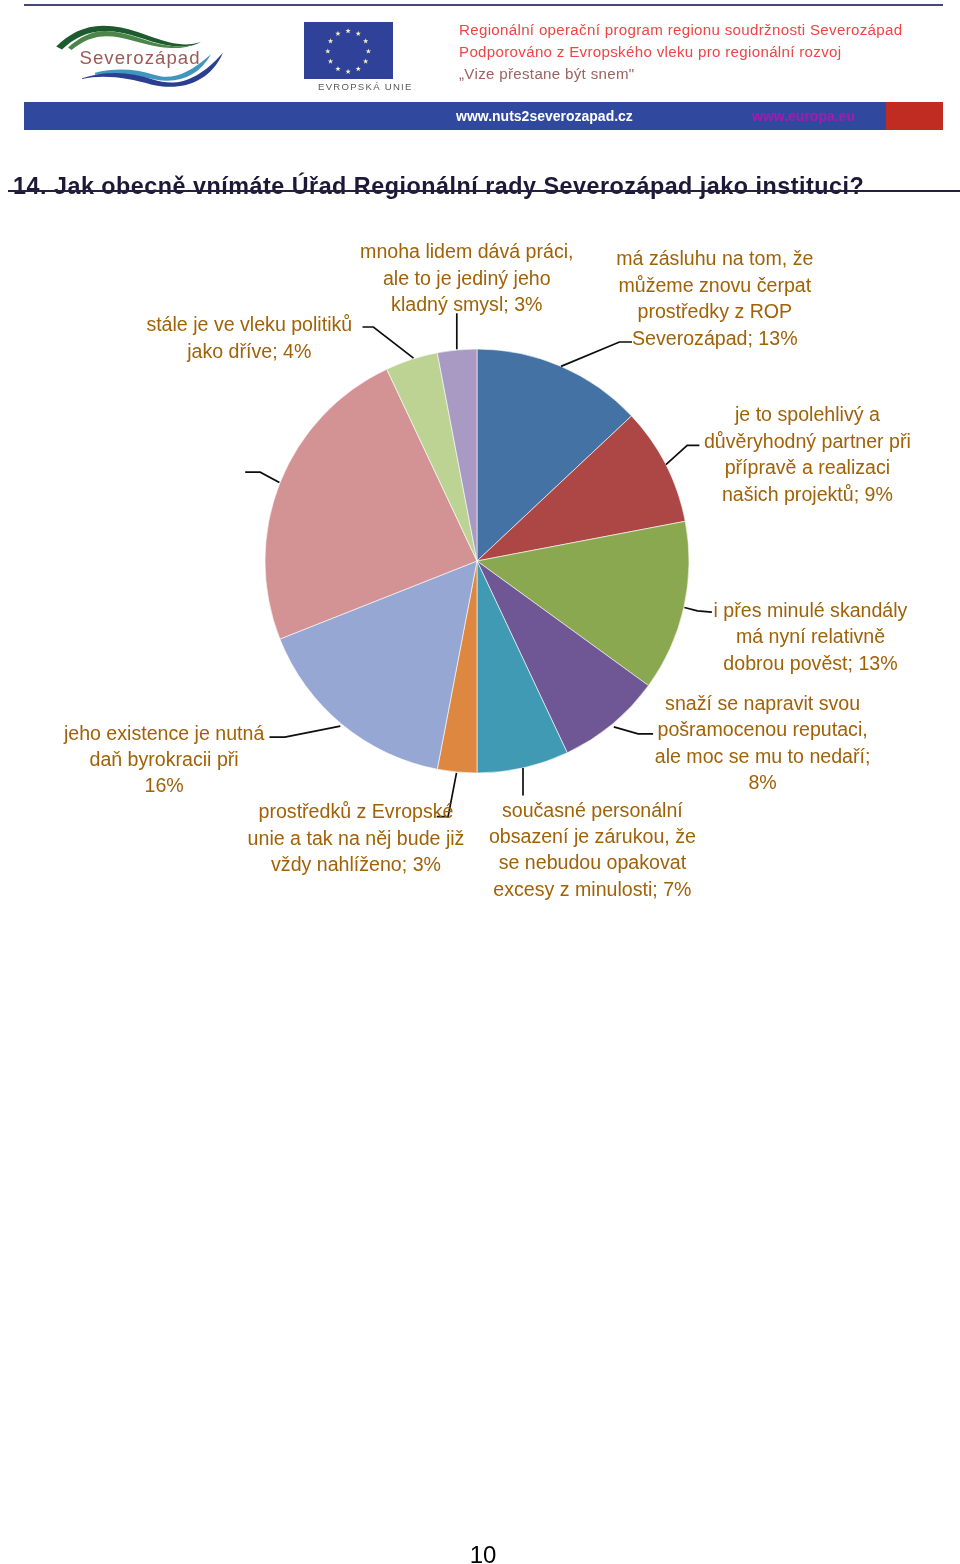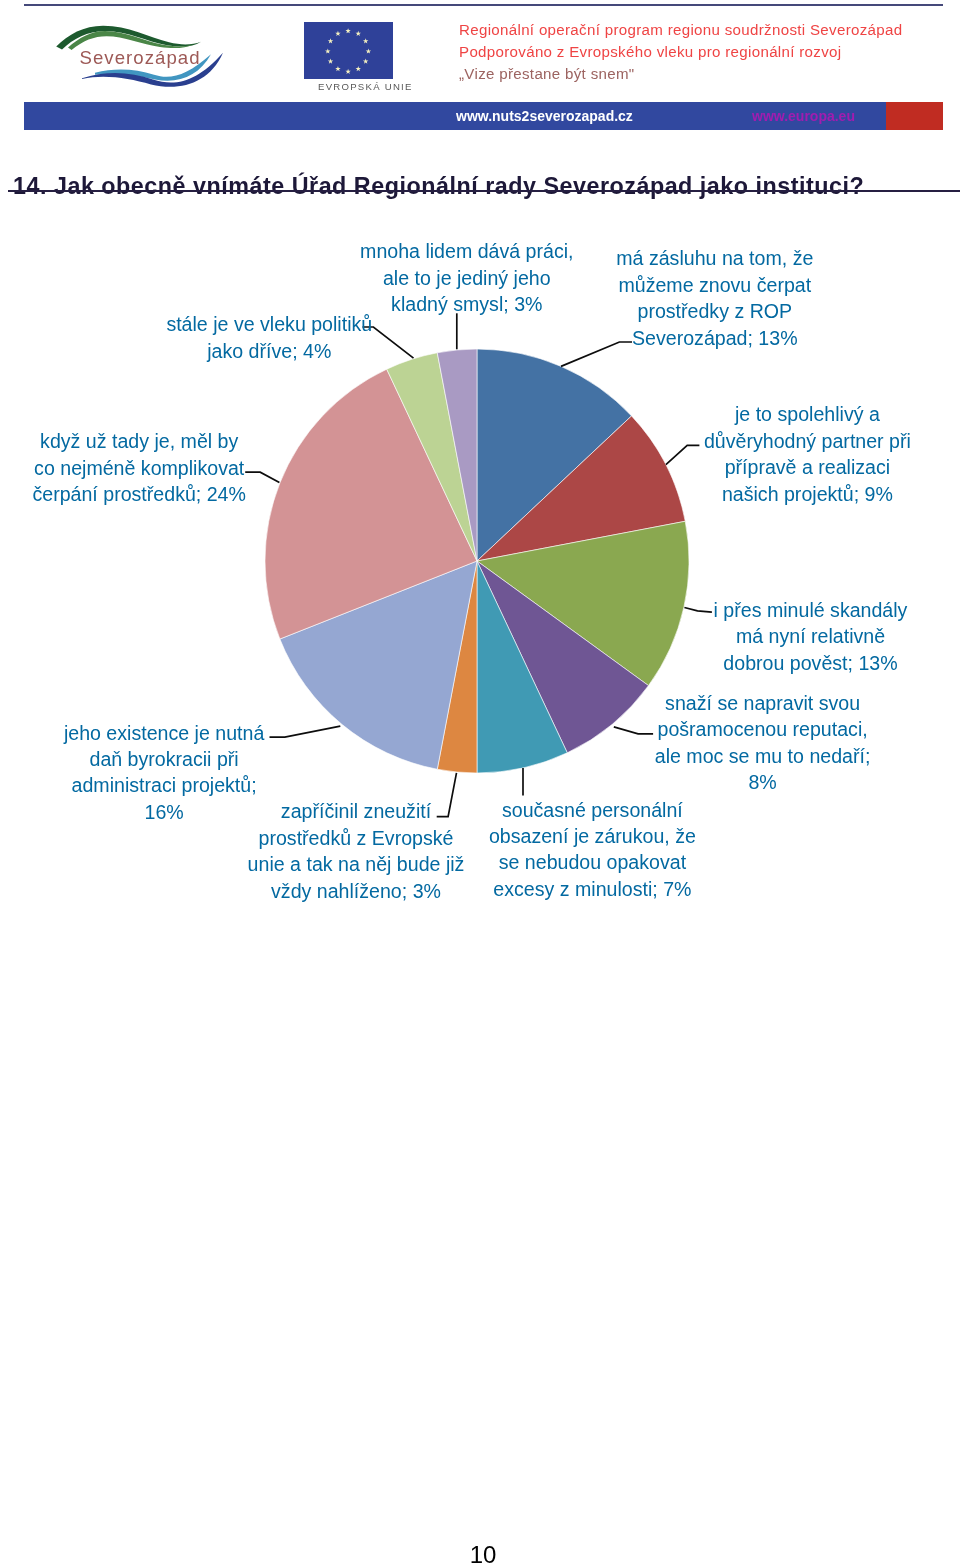--- a/index.html
+++ b/index.html
@@ -23,21 +23,21 @@
   #band-url2{position:absolute;left:728px;top:6px;font-size:14.0px;font-weight:bold;color:#a21caf;}
   
   #question{position:absolute;left:13px;top:158px;font-size:23.3px;font-weight:bold;
             color:#1d1838;letter-spacing:0.52px;white-space:nowrap;margin-top:15px;}
   #question-rule{position:absolute;left:8px;top:190px;width:952px;height:1.8px;background:#261f42;}
   
   #chart{position:absolute;left:0;top:200px;width:960px;height:760px;}
   #chart svg{display:block;}
   #pie-labels{position:absolute;left:0;top:0;width:960px;height:760px;}
   .lbl{position:absolute;font-family:"Liberation Sans",sans-serif;font-size:19.6px;
-       line-height:26.4px;color:#0369a1;text-align:center;white-space:nowrap;}
+       line-height:26.4px;color:#a16207;text-align:center;white-space:nowrap;}
   
   #page-number{position:absolute;left:3px;top:1541px;width:960px;text-align:center;
                font-size:24px;color:#000;}
 </style>
 </head>
 <body>
 
 <div class="page">
 
   <div id="top-rule"></div>
@@ -150,37 +150,30 @@
           <div>ale moc se mu to nedaří;</div>
           <div>8%</div>
         </div>
         <div class="lbl" style="left:0;top:596.6px;width:1184.8px;">
           <div>současné personální</div>
           <div>obsazení je zárukou, že</div>
           <div>se nebudou opakovat</div>
           <div>excesy z minulosti; 7%</div>
         </div>
         <div class="lbl" style="left:0;top:598.4px;width:712px;">
-          <div>zapříčinil zneužití</div>
           <div>prostředků z Evropské</div>
           <div>unie a tak na něj bude již</div>
           <div>vždy nahlíženo; 3%</div>
         </div>
         <div class="lbl" style="left:0;top:519.6px;width:328.2px;">
           <div>jeho existence je nutná</div>
           <div>daň byrokracii při</div>
-          <div>administraci projektů;</div>
           <div>16%</div>
         </div>
-        <div class="lbl" style="left:0;top:228.10000000000002px;width:278.4px;">
-          <div>když už tady je, měl by</div>
-          <div>co nejméně komplikovat</div>
-          <div>čerpání prostředků; 24%</div>
-        </div>
-        <div class="lbl" style="left:0;top:111.39999999999998px;width:498.6px;padding-left:20px;">
+        <div class="lbl" style="left:0;top:111.39999999999998px;width:498.6px;">
           <div>stále je ve vleku politiků</div>
           <div>jako dříve; 4%</div>
         </div>
         <div class="lbl" style="left:0;top:38.19999999999999px;width:933.6px;">
           <div>mnoha lidem dává práci,</div>
           <div>ale to je jediný jeho</div>
           <div>kladný smysl; 3%</div>
         </div>
       </div>
   </div>

